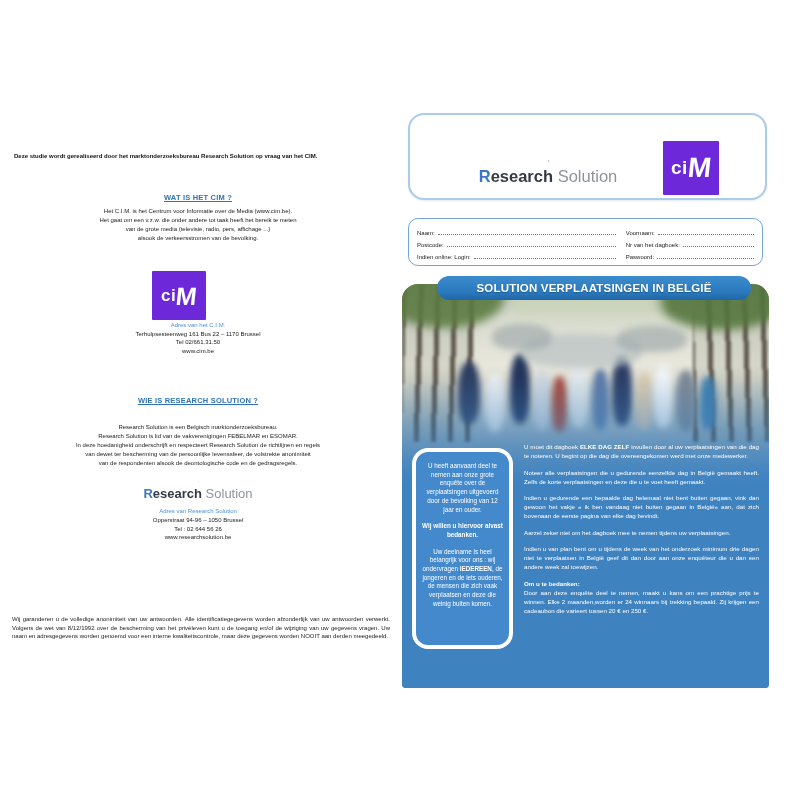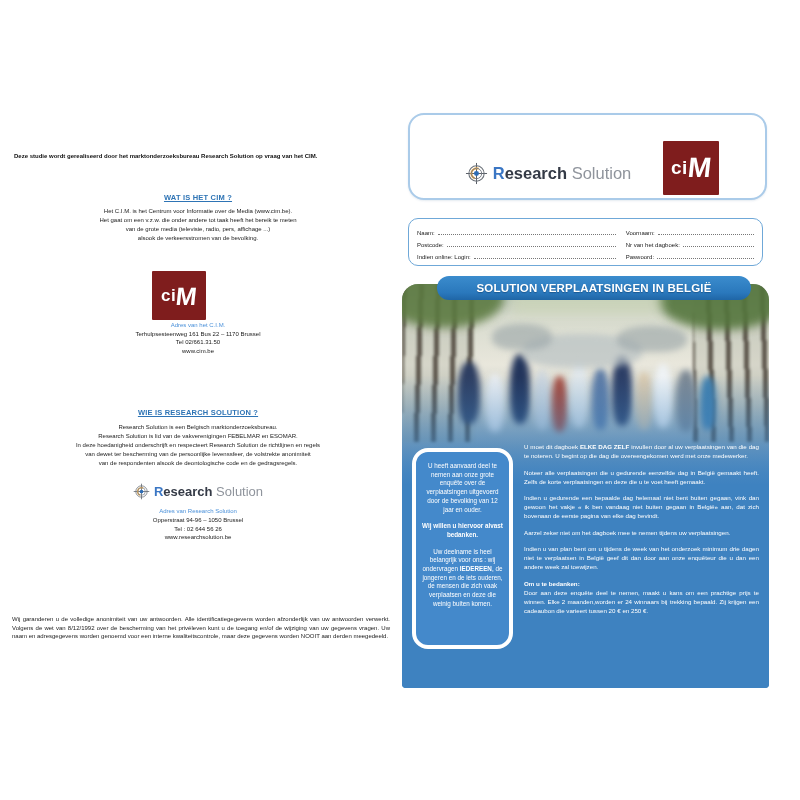--- a/index.html
+++ b/index.html
@@ -9,31 +9,31 @@
     -webkit-font-smoothing:antialiased;
   }
   .abs{position:absolute;}
 
   
   .intro-line{left:14px;top:153px;width:378px;font-size:6px;font-weight:bold;color:#111;}
   .sec-heading{width:360px;left:18px;text-align:center;font-size:7.5px;font-weight:bold;
     color:#2e74b5;text-decoration:underline;letter-spacing:.2px;}
   .sec-paragraph{width:360px;left:18px;text-align:center;font-size:6px;line-height:9px;color:#222;}
 
-  .cim-square{background:#7f1d1d;color:#fff;display:flex;align-items:center;justify-content:center;
+  .cim-square{background:#6d28d9;color:#fff;display:flex;align-items:center;justify-content:center;
     border-radius:1px;}
   .cim-square .ci{font-weight:bold;letter-spacing:.5px;}
   .cim-square .m{font-weight:bold;line-height:0;transform:skewX(-6deg);}
   .cim-sm{left:152px;top:271px;width:54px;height:49px;}
   .cim-sm .ci{font-size:17px;} .cim-sm .m{font-size:25px;}
 
   .addr-title{font-size:6px;color:#4a90d9;text-align:center;width:360px;left:18px;}
   .addr-line{font-size:6px;color:#222;text-align:center;width:360px;left:18px;}
 
-  .rs-logo-row{display:flex;align-items:center;justify-content:center;gap:4px;width:360px;left:18px;}
+  .rs-logo-row{display:flex;align-items:center;justify-content:center;gap:4px;width:360px;left:18px;flex-direction:column;}
   .rs-word-r{color:#3a76c4;font-weight:bold;}
   .rs-word-research{color:#343a46;font-weight:bold;}
   .rs-word-solution{color:#8f949c;}
   .rs-sm{top:481px;height:20px;font-size:13px;}
   .rs-sm svg{width:17px;height:17px;}
 
   .privacy{left:12px;top:615px;width:378px;font-size:6px;line-height:8.6px;color:#222;
     text-align:justify;}
 
   
@@ -105,21 +105,21 @@
 
 <div class="abs cim-square cim-sm">
   <span class="ci">ci</span>
     <span class="m">M</span>
 </div>
 <div class="abs addr-title" style="top:322px;">Adres van het C.I.M.</div>
 <div class="abs addr-line" style="top:330.5px;">Terhulpsesteenweg 161 Bus 22 – 1170 Brussel</div>
 <div class="abs addr-line" style="top:339px;">Tel  02/661.31.50</div>
 <div class="abs addr-line" style="top:347.5px;">www.cim.be</div>
 
-<div class="abs sec-heading" style="top:408px;">WIE IS RESEARCH SOLUTION ?</div>
+<div class="abs sec-heading" style="top:396px;">WIE IS RESEARCH SOLUTION ?</div>
 <div class="abs sec-paragraph" style="top:423px;">
   <div>Research Solution is een Belgisch marktonderzoeksbureau.</div>
   <div>Research Solution is lid van de vakverenigingen  FEBELMAR en ESOMAR.</div>
   <div>In deze hoedanigheid onderschrijft en respecteert Research Solution de richtlijnen en regels</div>
   <div>van dewet ter bescherming van de persoonlijke levenssfeer, de volstrekte anonimiteit</div>
   <div>van de respondenten alsook de deontologische code en de gedragsregels.</div>
 </div>
 
 <div class="abs rs-logo-row rs-sm">
   <svg viewBox="0 0 24 24">

